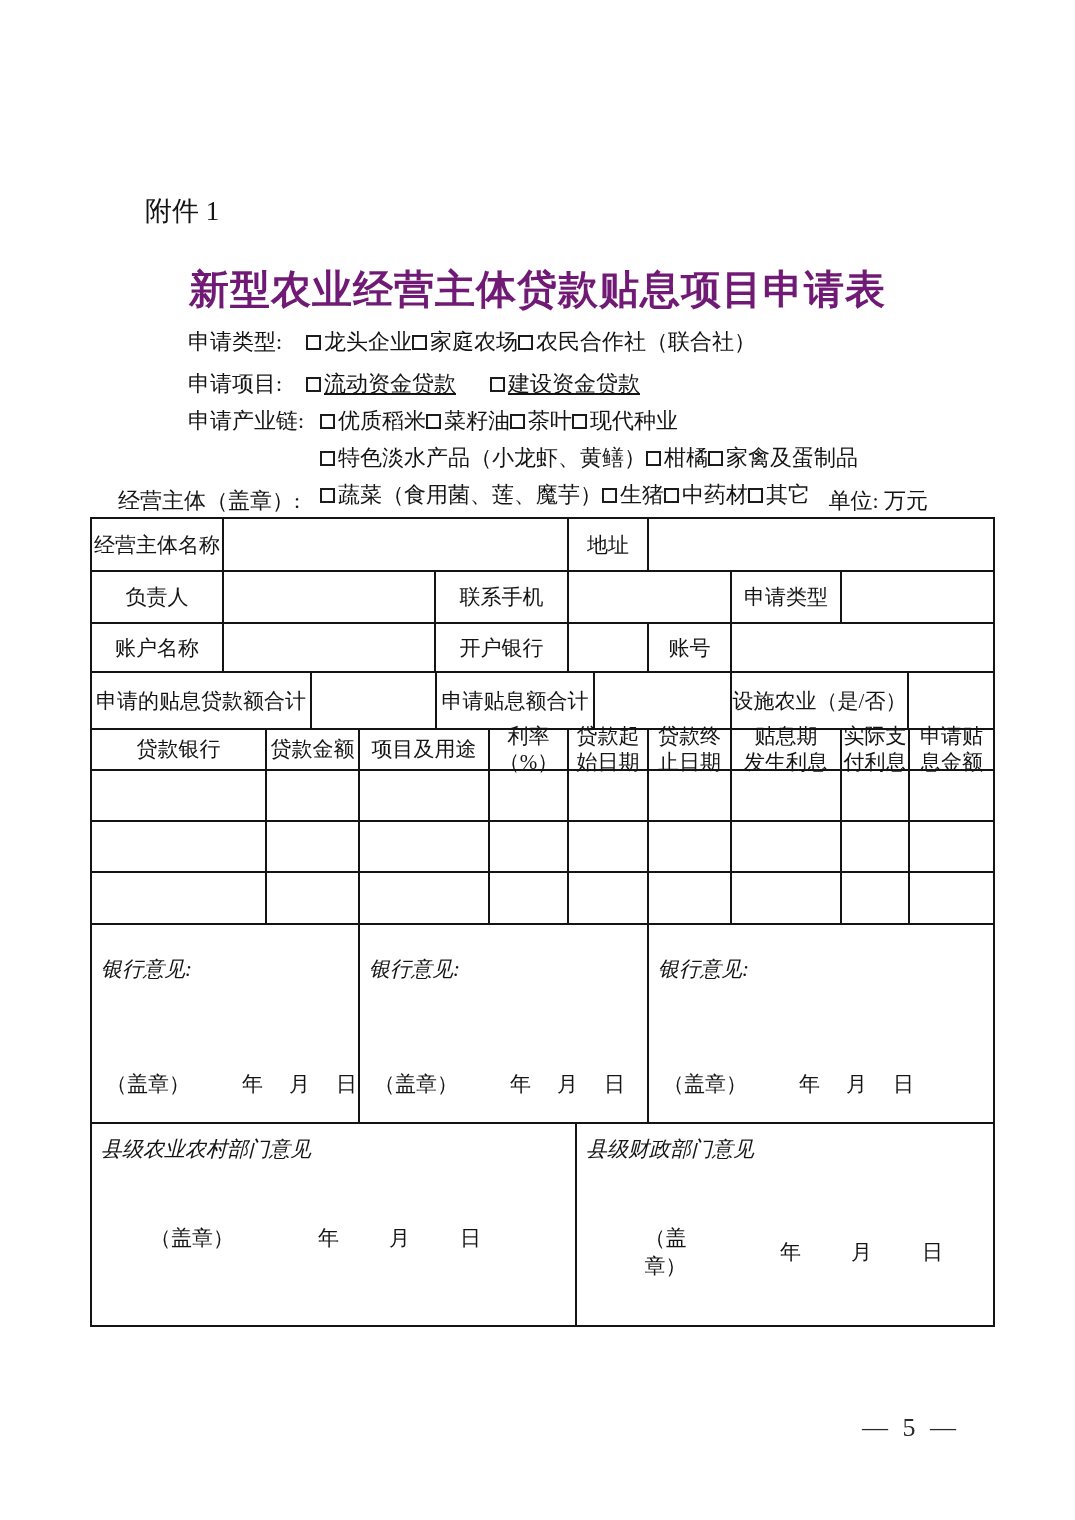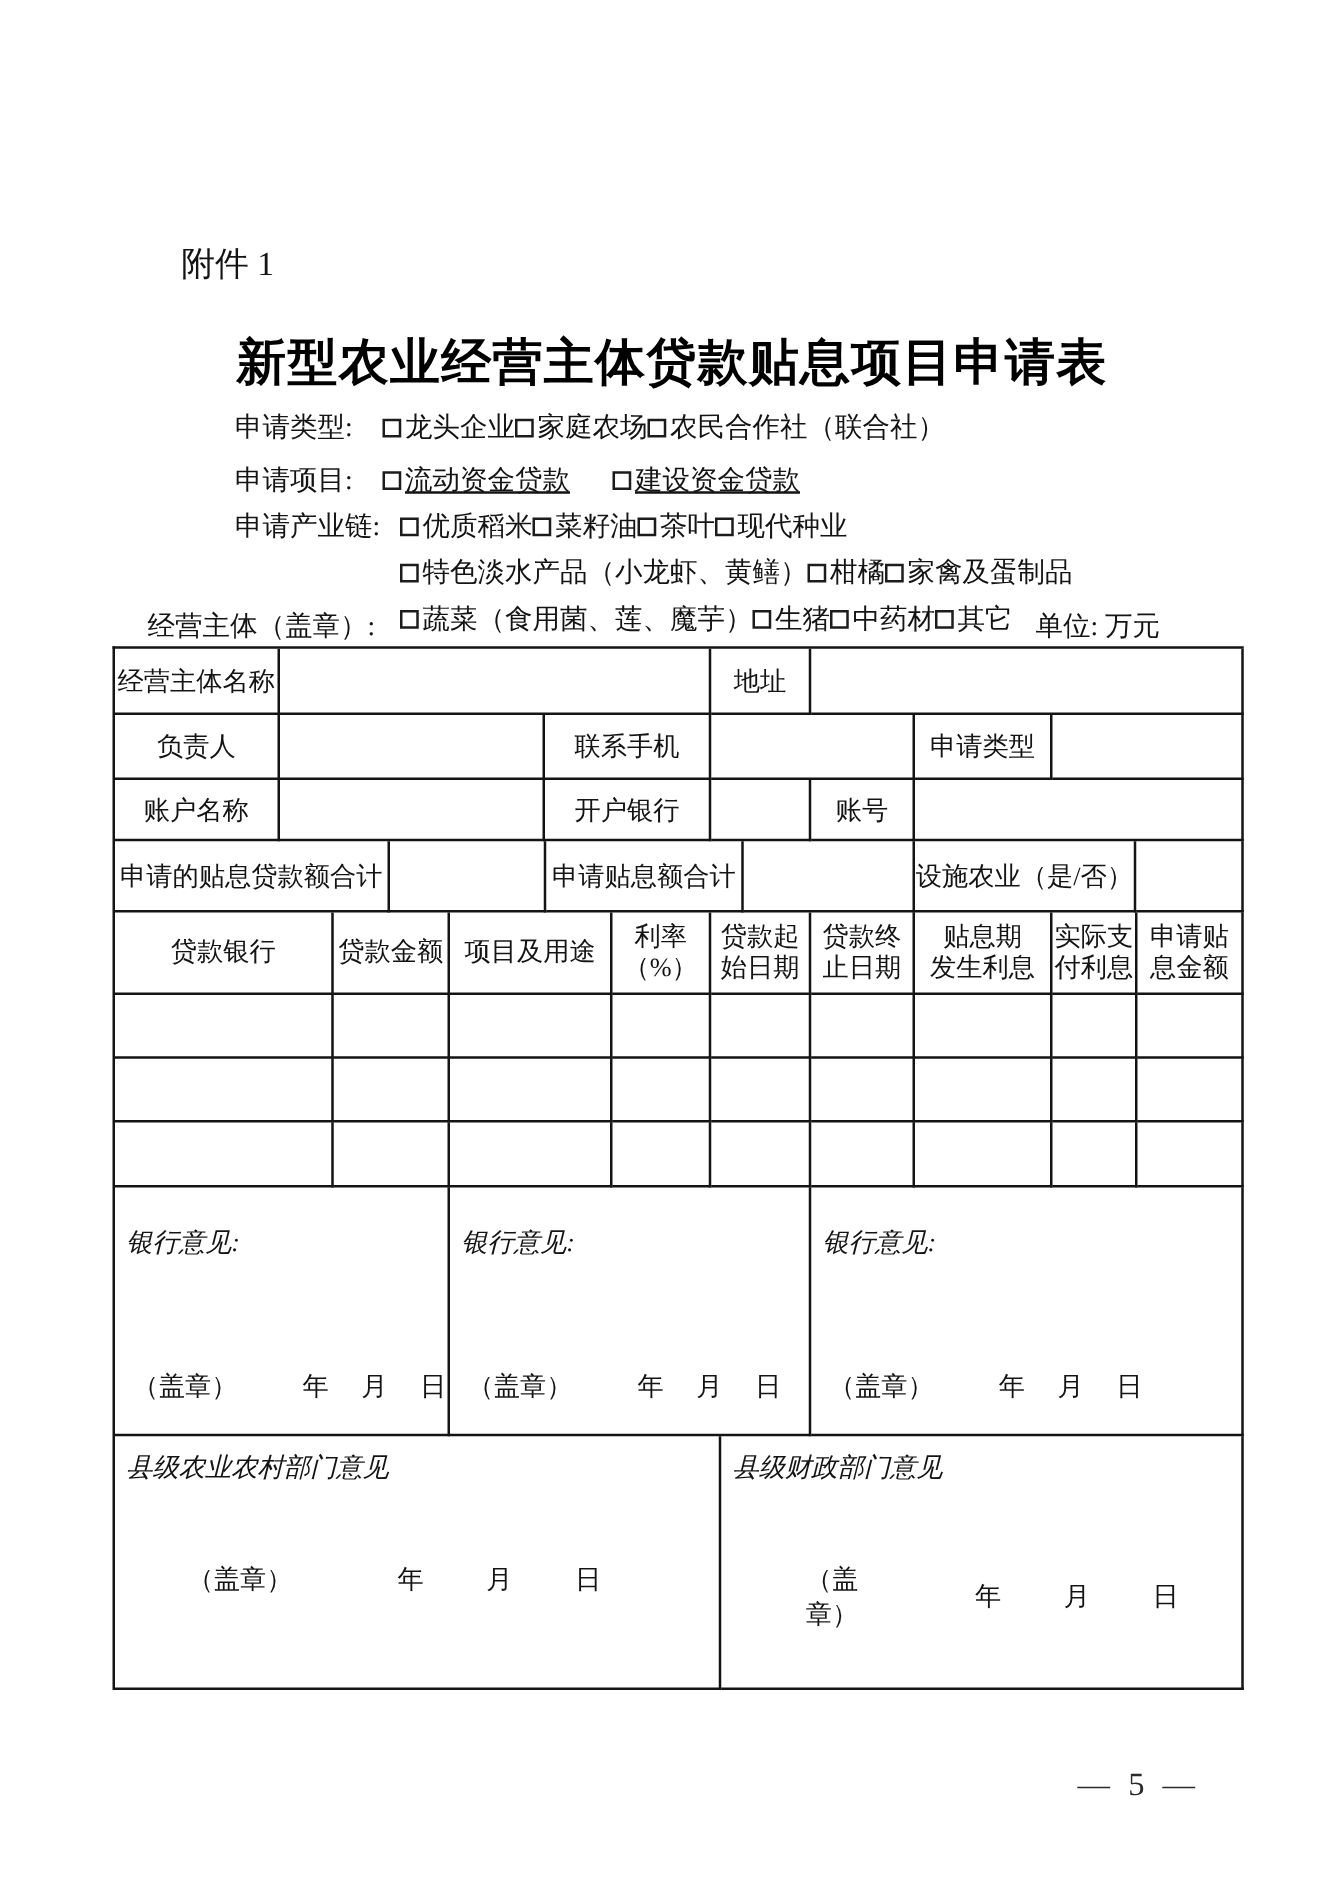--- a/index.html
+++ b/index.html
@@ -13,21 +13,21 @@
     overflow:hidden;
   }
   .attachment {
     position:absolute; left:145px; top:193px;
     font-size:27px;
   }
   .doc-title {
     position:absolute; left:0; top:262px; width:100%;
     text-align:center;
     font-size:40px; font-weight:bold; letter-spacing:1px;
-    color:#000000;
+    color:#701a75;
   }
   
   .filters { position:absolute; left:188px; top:327px; font-size:22px; }
   .fline { display:flex; align-items:flex-start; margin-bottom:12px; }
   .fline.tight { margin-bottom:7px; }
   .flabel { display:inline-block; width:118px; flex:0 0 auto; }
   .flabel.wide { width:132px; }
   .fline.indent { padding-left:132px; }
   .opts { display:flex; align-items:center; }
   .opts.gap-lg { gap:34px;text-decoration:underline; }
@@ -51,21 +51,21 @@
     font-size:21px;
   }
   .trow { display:flex; width:100%; }
   .trow > div {
     border-right:2px solid #141414;
     border-bottom:2px solid #141414;
     display:flex; align-items:center; justify-content:center;
     text-align:center;
   }
   .r1{height:53px} .r2{height:52px} .r3{height:49px} .r4{height:57px}
-  .rh{height:66px} .re{height:51px} .re3{height:52px}
+  .rh{height:41px} .re{height:51px} .re3{height:52px}
   .rb{height:199px} .rc{height:203px}
   .w80{flex:0 0 80px} .w83{flex:0 0 83px} .w110{flex:0 0 110px}
   .w125{flex:0 0 125px} .w132{flex:0 0 132px} .w133{flex:0 0 133px}
   .w137{flex:0 0 137px} .w158{flex:0 0 158px} .w163{flex:0 0 163px}
   .w177{flex:0 0 177px} .w212{flex:0 0 212px} .w220{flex:0 0 220px}
   .w268{flex:0 0 268px} .w289{flex:0 0 289px} .w345{flex:0 0 345px}
   .w485{flex:0 0 485px}
   .c0{flex:0 0 175px} .c1{flex:0 0 93px} .c2{flex:0 0 130px}
   .c3{flex:0 0 79px} .c4{flex:0 0 80px} .c5{flex:0 0 83px}
   .c6{flex:0 0 110px} .c7{flex:0 0 68px}

